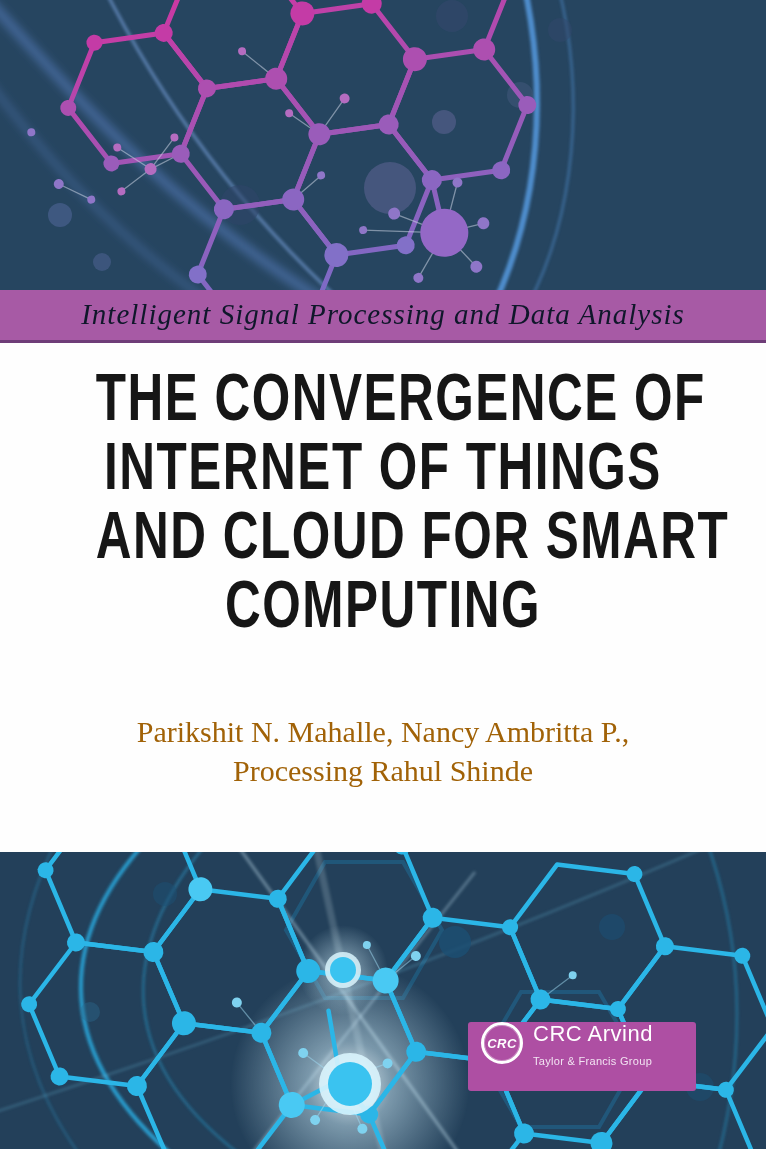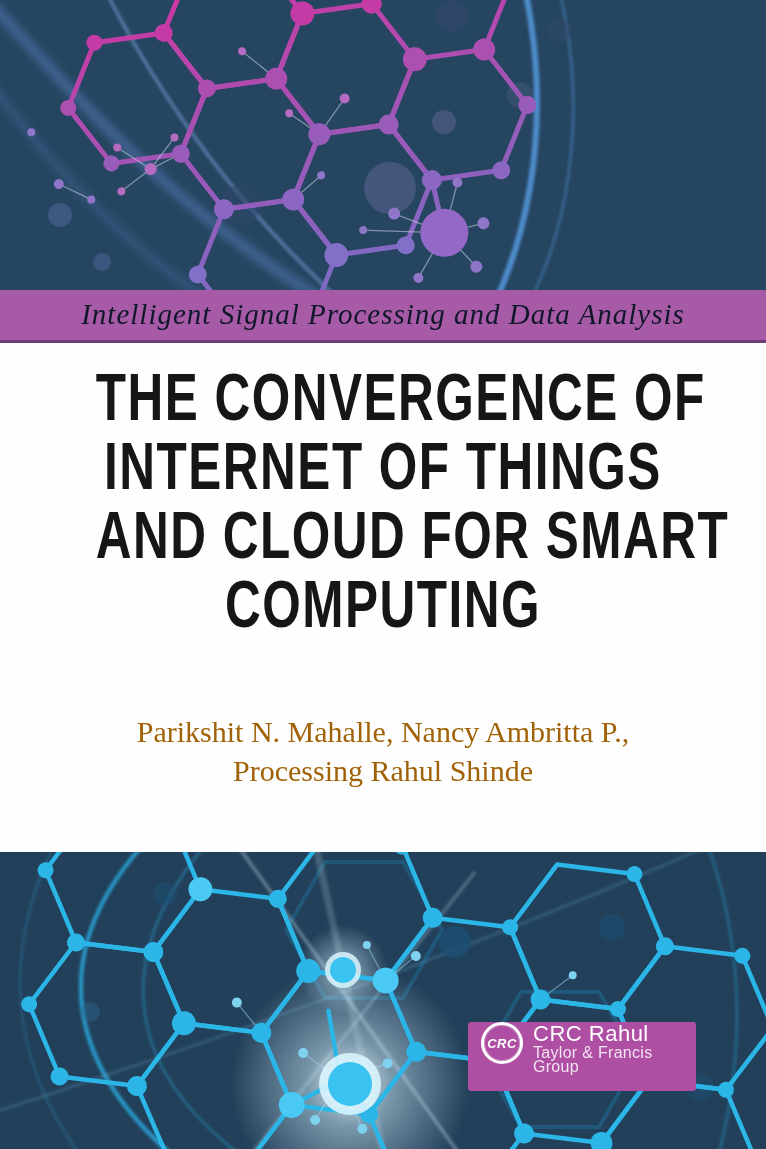--- a/index.html
+++ b/index.html
@@ -45,21 +45,21 @@
   .crc-circle{
     flex:0 0 auto;width:42px;height:42px;box-sizing:border-box;border:3px solid #ffffff;
     border-radius:50%;display:flex;align-items:center;justify-content:center;
     box-shadow:inset 0 0 0 1px rgba(255,255,255,.35);
   }
   .crc-circle span{
     color:#ffffff;font-weight:700;font-style:italic;font-size:13px;letter-spacing:.5px;
   }
   .pub-text{margin-left:10px;color:#ffffff;}
   .pub-name{font-size:22px;line-height:24px;font-weight:400;letter-spacing:.5px;}
-  .pub-group{font-size:16px;line-height:14px;color:#f2e3f2;letter-spacing:.3px;}
+  .pub-group{font-size:11px;line-height:14px;color:#f2e3f2;letter-spacing:.3px;margin-top:8px;}
 </style>
 </head>
 <body>
 
 <div id="cover">
 
   <div class="art-top">
     <svg width="766" height="290" viewBox="0 0 766 290" xmlns="http://www.w3.org/2000/svg">
       <defs>
         <linearGradient id="netg" gradientUnits="userSpaceOnUse" x1="300" y1="-50" x2="330" y2="300">
@@ -306,19 +306,19 @@
       <circle cx="350" cy="232" r="22" fill="#3ac3f0"></circle>
       <circle cx="343" cy="118" r="18" fill="#d9f4fd" opacity="0.85"></circle>
       <circle cx="343" cy="118" r="13" fill="#3ac3f0"></circle>
     </svg>
 
     <div class="pub-box" style="position:absolute;left:468px;top:170px;">
       <div class="crc-circle">
         <span>CRC</span>
       </div>
       <div class="pub-text">
-        <div class="pub-name">CRC Rahul</div>
+        <div class="pub-name">CRC Arvind</div>
         <div class="pub-group">Taylor &amp; Francis Group</div>
       </div>
     </div>
   </div>
 
 </div>
 
 </body></html>

